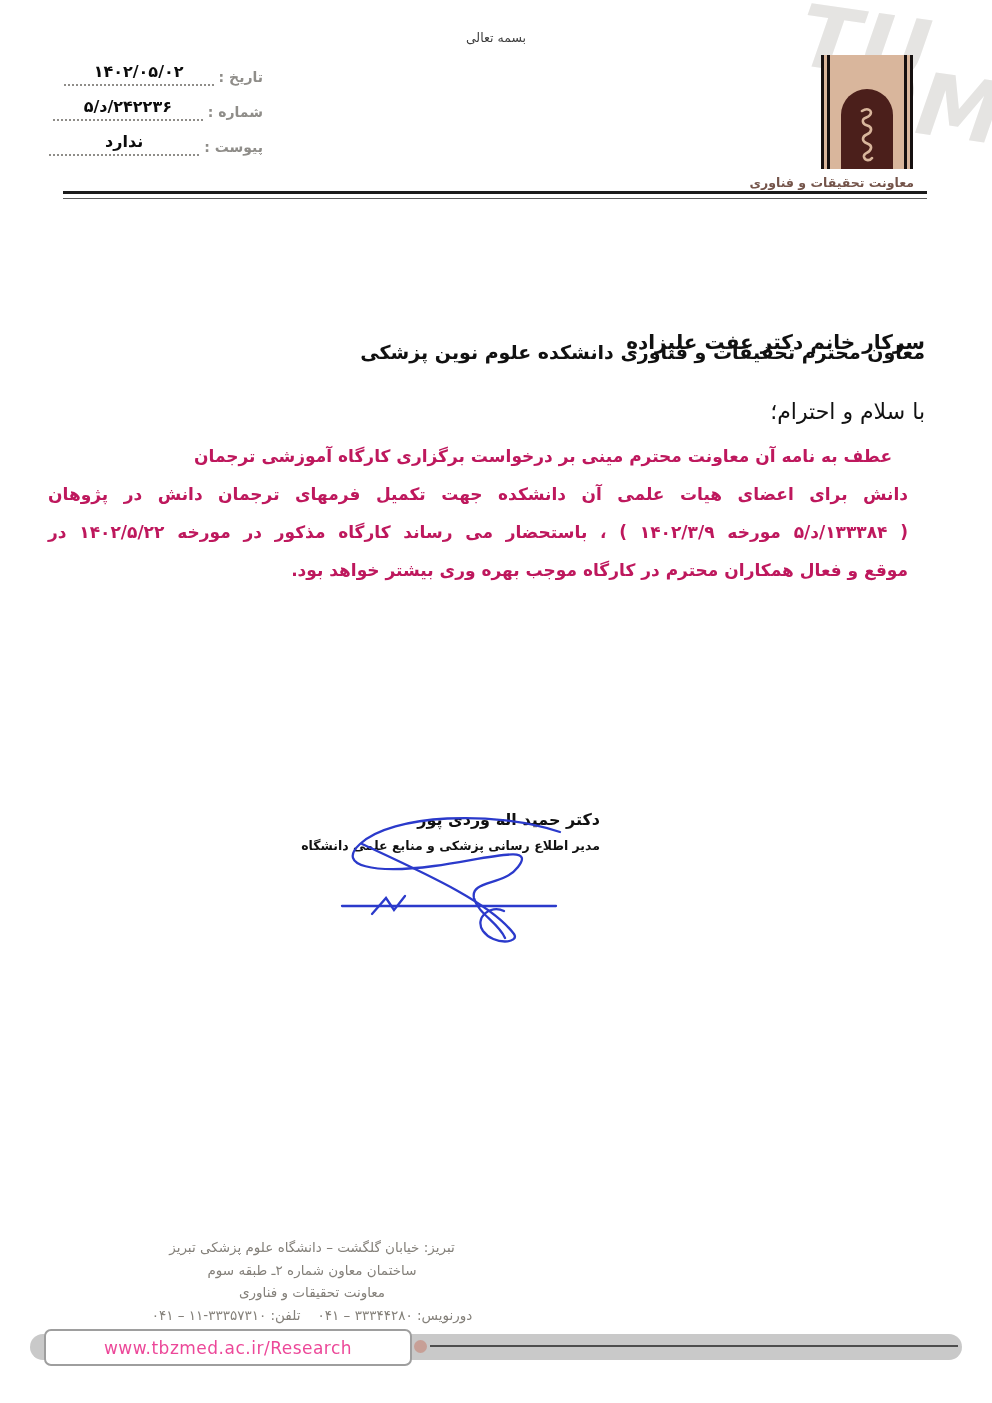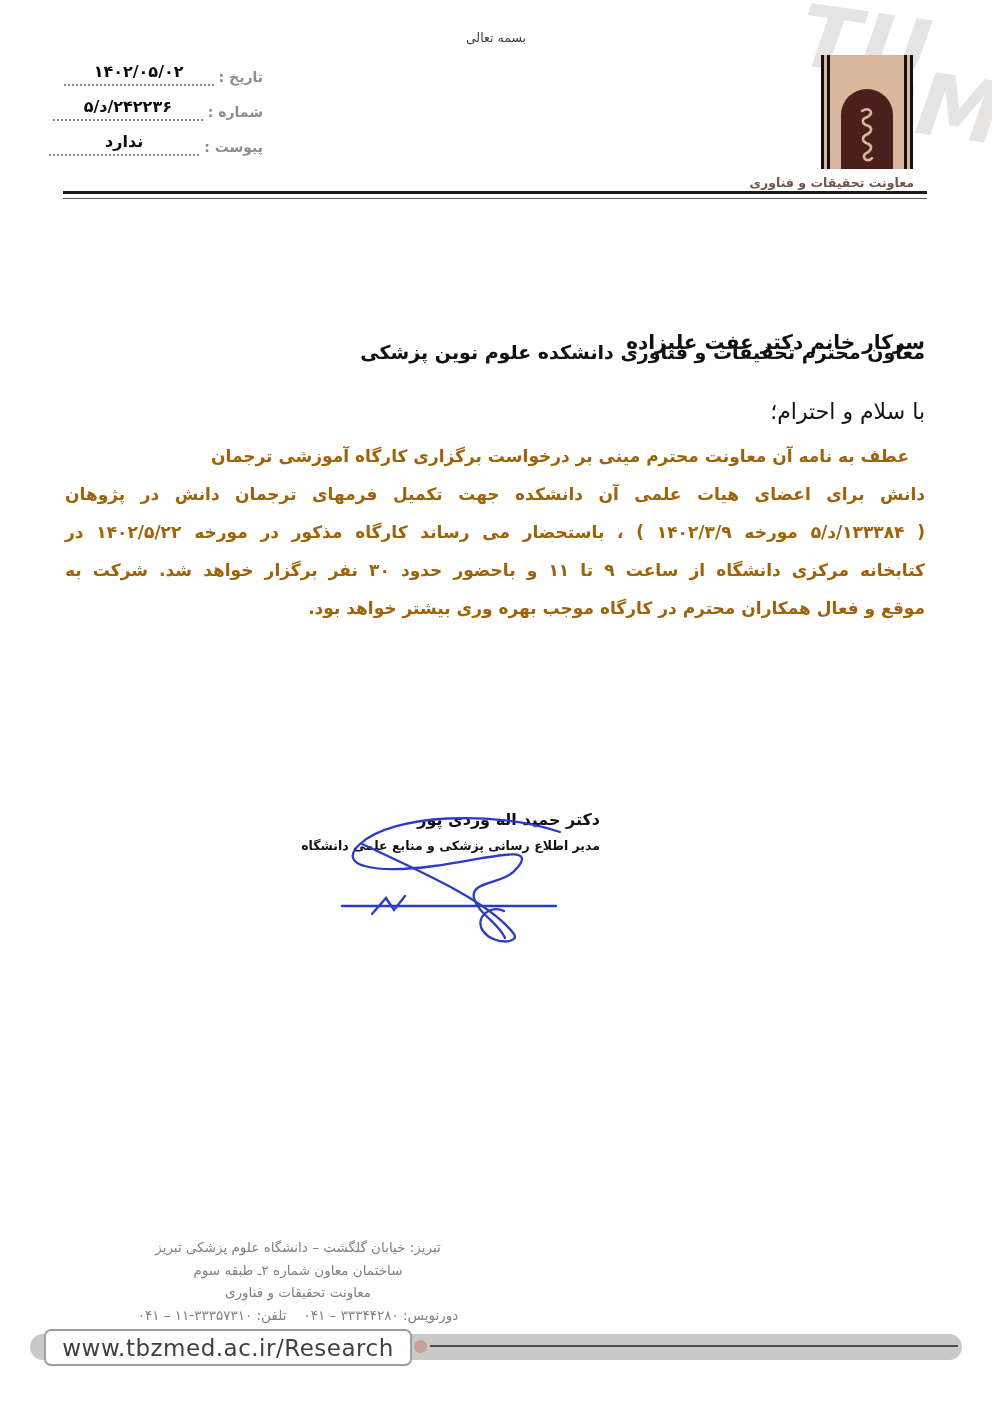--- a/index.html
+++ b/index.html
@@ -24,37 +24,37 @@
   .logo .motif{position:absolute;bottom:6px;left:50%;transform:translateX(-50%);}
   .org-caption{top:175px;left:806px;width:108px;text-align:center;direction:rtl;
                font-size:12.5px;font-weight:bold;color:#74544a;z-index:2;white-space:nowrap;}
   .rule-thick{top:191px;left:63px;width:864px;height:3px;background:#1c1c1c;}
   .rule-thin{top:198px;left:63px;width:864px;height:1px;background:#5a5a5a;}
   
   .rtl{direction:rtl;}
   .recipient-name{top:286px;right:67px;font-size:20px;font-weight:bold;white-space:nowrap;margin-top:44px;}
   .recipient-title{top:341px;right:67px;font-size:19px;font-weight:bold;white-space:nowrap;}
   .salutation{top:399px;right:67px;font-size:22px;font-weight:normal;}
-  .body-par{top:437px;left:65px;width:860px;direction:rtl;font-size:17px;font-weight:bold;
-            line-height:38px;color:#a16207;}
+  .body-par{top:437px;left:48px;width:860px;direction:rtl;font-size:17px;font-weight:bold;
+            line-height:38px;color:#be185d;}
   .body-line{text-align:right;}
   .body-line.j{text-align:justify;text-align-last:justify;}
   .body-line.first{padding-right:16px;}
   
   .sig-block{top:810px;right:392px;width:280px;text-align:right;direction:rtl;z-index:2;}
   .sig-name{font-size:16px;font-weight:bold;white-space:nowrap;}
   .sig-title{font-size:12.5px;font-weight:bold;white-space:nowrap;margin-top:9px;}
   .sig-ink{top:808px;left:322px;width:250px;height:140px;z-index:3;pointer-events:none;}
   
-  .footer-address{top:1236px;left:48px;width:500px;text-align:center;direction:rtl;
+  .footer-address{top:1236px;left:62px;width:500px;text-align:center;direction:rtl;
                   font-size:13.5px;color:#84807a;line-height:22.5px;}
   .footer-bar{top:1334px;left:30px;width:932px;height:26px;background:#c9c9c9;border-radius:13px;}
   .url-box{top:1329px;left:44px;width:364px;height:33px;background:#ffffff;border:2px solid #9e9e9e;
            border-radius:7px;display:flex;align-items:center;justify-content:center;z-index:2;}
-  .url-text{font-size:23px;color:#404040;letter-spacing:0.5px;}
+  .url-text{font-size:17px;color:#ec4899;letter-spacing:0.5px;}
   .footer-dot{top:1340px;left:414px;width:13px;height:13px;border-radius:50%;background:#c79f96;z-index:2;}
   .footer-line{top:1345px;left:430px;width:528px;height:2px;background:#4e4e4e;z-index:2;}
 </style>
 </head>
 <body>
 
 <div class="page">
 
   <div class="abs bismillah">بسمه تعالی</div>
 
@@ -94,21 +94,20 @@
 
   <div class="abs rtl recipient-name">سرکار خانم دکتر عفت علیزاده</div>
   <div class="abs rtl recipient-title">معاون محترم تحقیقات و فناوری دانشکده علوم نوین پزشکی</div>
 
   <div class="abs rtl salutation">با سلام و احترام؛</div>
 
   <div class="abs body-par">
     <div class="body-line first">عطف به نامه آن معاونت محترم مینی بر درخواست برگزاری کارگاه آموزشی ترجمان</div>
     <div class="body-line j">دانش برای اعضای هیات علمی آن دانشکده جهت تکمیل فرمهای ترجمان دانش در پژوهان</div>
     <div class="body-line j">( ۱۳۳۳۸۴/د/۵ مورخه ۱۴۰۲/۳/۹ ) ، باستحضار می رساند کارگاه مذکور در مورخه ۱۴۰۲/۵/۲۲ در</div>
-    <div class="body-line j">کتابخانه مرکزی دانشگاه از ساعت ۹ تا ۱۱ و باحضور حدود ۳۰ نفر برگزار خواهد شد. شرکت به</div>
     <div class="body-line">موقع و فعال همکاران محترم در کارگاه موجب بهره وری بیشتر خواهد بود.</div>
   </div>
 
   <div class="abs sig-block">
     <div class="sig-name">دکتر حمید اله وردی پور</div>
     <div class="sig-title">مدیر اطلاع رسانی پزشکی و منابع علمی دانشگاه</div>
   </div>
   <svg class="abs sig-ink" viewBox="0 0 250 140">
     <g fill="none" stroke="#2b3acb" stroke-width="2.3" stroke-linecap="round">
       <path d="M238 24 C172 2 70 6 38 36 C14 58 52 66 112 58 C168 50 214 36 196 59 C182 78 148 72 152 90 C156 106 176 114 183 130"></path>

